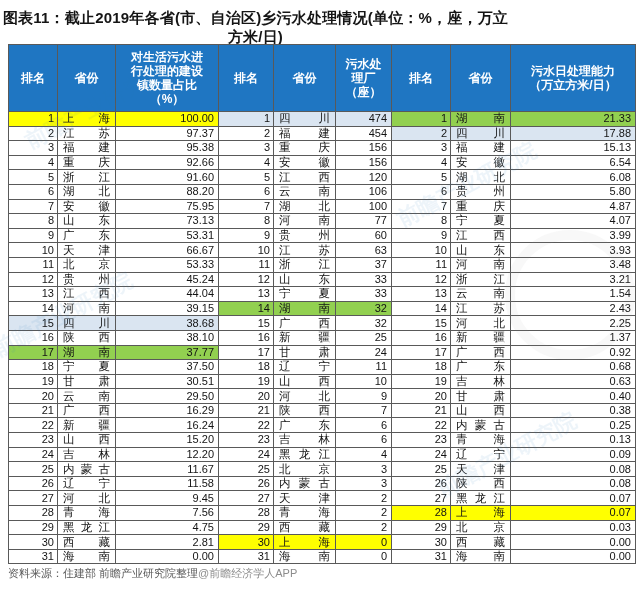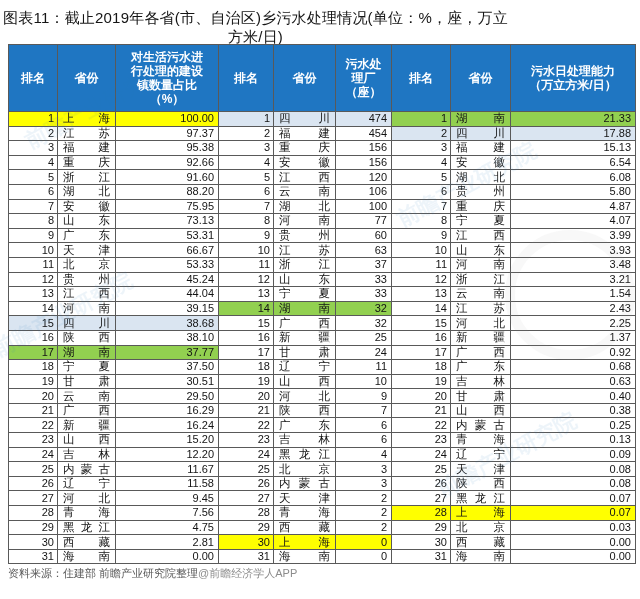--- a/index.html
+++ b/index.html
@@ -6,21 +6,21 @@
   body {
     width:640px; height:599px;
     background:#ffffff;
     font-family:"Liberation Sans", sans-serif;
     position:relative;
     overflow:hidden;
   }
   .title {
     position:absolute; top:9px; left:0; width:511px;
     text-align:center;
-    font-size:15px; font-weight:normal; color:#151515;
+    font-size:15px; font-weight:bold; color:#151515;
     letter-spacing:0.2px;
   }
   .tables {
     position:absolute; left:8px; top:44px;
     display:flex; align-items:flex-start;
   }
   .tables table { border-collapse:collapse; table-layout:fixed; }
   .tables table + table { margin-left:-1px; }
   th, td { border:1px solid #595959; overflow:hidden; }
   th {

